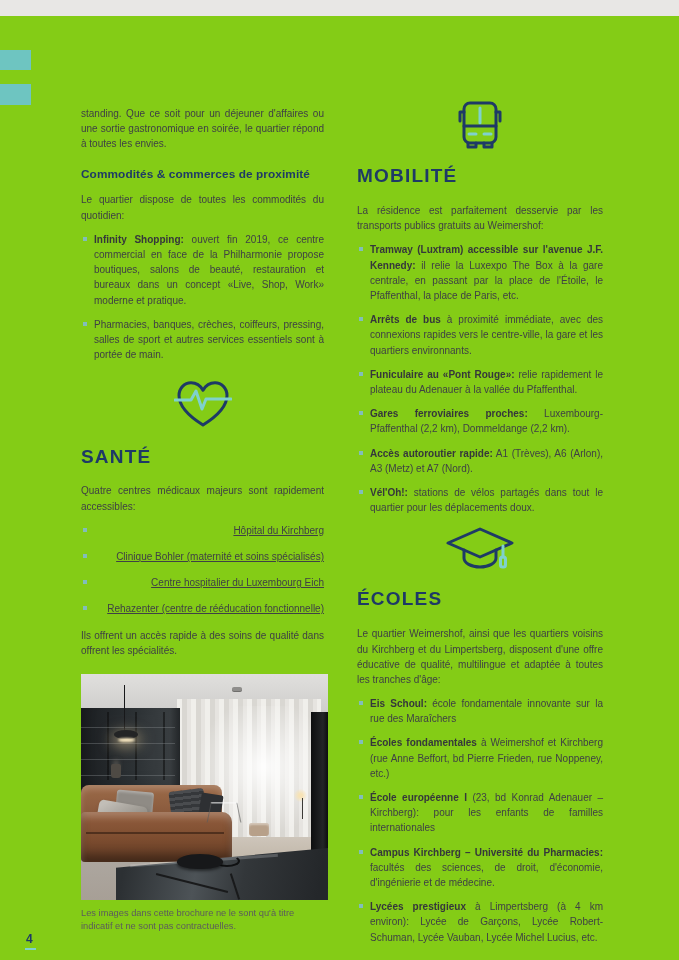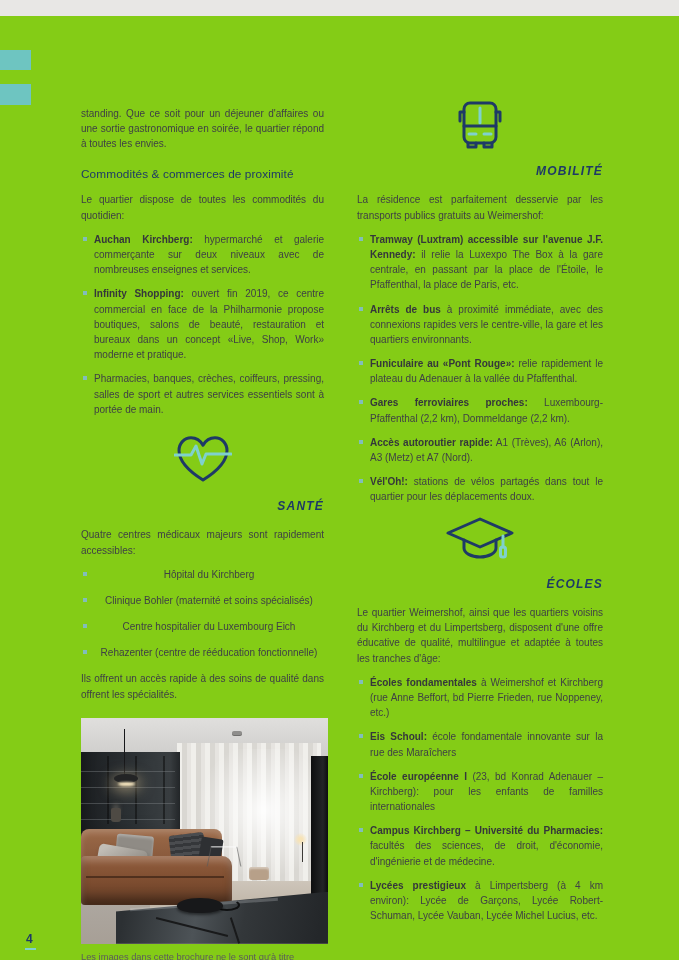--- a/index.html
+++ b/index.html
@@ -12,36 +12,36 @@
   .corner-sq { position:absolute; left:0; width:31px; background:#6ec5c1; }
   .sq1 { top:34px; height:20px; }
   .sq2 { top:68px; height:21px; }
 
   .col { position:absolute; font-size:10px; line-height:1.52; }
   .col-left  { left:81px;  top:90px; width:243px; }
   .col-right { left:357px; top:82px; width:246px; }
 
   p.body { text-align:justify; color:#3f4145; }
   .subhead {
-    color:#1e3a66; font-size:11.8px; font-weight:normal;
+    color:#1e3a66; font-size:11.8px; font-weight:bold;
     margin:14px 0 9px 0; letter-spacing:.1px;
   }
   .sect-head {
-    color:#1e3a66; font-size:12px; font-weight:bold; text-align:right;
-    letter-spacing:1.2px; margin:6px 0 12px 0;font-style:italic;
+    color:#1e3a66; font-size:19px; font-weight:bold; text-align:left;
+    letter-spacing:1.2px; margin:6px 0 12px 0;
   }
   .icon-wrap { text-align:center; margin-top:16px; margin-bottom:4px; }
   ul.blist { list-style:none; margin-top:9px; }
   ul.blist li { display:flex; margin-bottom:9px; }
   ul.blist li .marker {
     flex:0 0 4px; width:4px; height:4px; background:#82bdba; margin:5px 7px 0 2px;
   }
   ul.blist li .txt { flex:1; text-align:justify; }
   ul.blist.single li { margin-bottom:11px; }
-  ul.blist.single li .txt { text-align:center; }
+  ul.blist.single li .txt { text-align:right;text-decoration:underline; }
   .b { font-weight:bold; color:#35373b; }
 
   
   .photo {
     position:relative; width:247px; height:226px; margin-top:16px;
     overflow:hidden; background:linear-gradient(180deg,#d8d7d5 0%,#c6c4c1 30%,#b3afaa 62%,#a79f96 100%);
   }
   .photo div { position:absolute; }
   .ph-ceiling { left:0; top:0; width:100%; height:26%;
     background:linear-gradient(180deg,#e0dfdd,#c9c8c6 85%,#b7b6b4); }
@@ -126,24 +126,20 @@
   <div class="col col-left">
 
     <p class="body">standing. Que ce soit pour un déjeuner d'affaires ou une sortie gastronomique en soirée, le quartier répond à toutes les envies.</p>
 
     <h3 class="subhead">Commodités &amp; commerces de proximité</h3>
     <p class="body">Le quartier dispose de toutes les commodités du quotidien:</p>
 
     <ul class="blist">
       <li>
         <span class="marker"></span>
-        <span class="txt"><span class="b">Auchan Kirchberg:</span><span> hypermarché et galerie commerçante sur deux niveaux avec de nombreuses enseignes et services.</span></span>
-      </li>
-      <li>
-        <span class="marker"></span>
         <span class="txt"><span class="b">Infinity Shopping:</span><span> ouvert fin 2019, ce centre commercial en face de la Philharmonie propose boutiques, salons de beauté, restauration et bureaux dans un concept «Live, Shop, Work» moderne et pratique.</span></span>
       </li>
       <li>
         <span class="marker"></span>
         <span class="txt"><span class="b"></span><span>Pharmacies, banques, crèches, coiffeurs, pressing, salles de sport et autres services essentiels sont à portée de main.</span></span>
       </li>
     </ul>
 
     <div class="icon-wrap">
       <svg width="58" height="54" viewBox="0 0 58 54">
@@ -260,25 +256,25 @@
         <line class="teal" x1="59" y1="21" x2="59" y2="32"></line>
         <rect class="teal" x="56.5" y="32" width="5" height="10" rx="2"></rect>
       </svg>
     </div>
     <h2 class="sect-head">ÉCOLES</h2>
 
     <p class="body">Le quartier Weimershof, ainsi que les quartiers voisins du Kirchberg et du Limpertsberg, disposent d'une offre éducative de qualité, multilingue et adaptée à toutes les tranches d'âge:</p>
     <ul class="blist">
       <li>
         <span class="marker"></span>
+        <span class="txt"><span class="b">Eis Schoul:</span><span> école fondamentale innovante sur la rue des Maraîchers</span></span>
+      </li>
+      <li>
+        <span class="marker"></span>
         <span class="txt"><span class="b">Écoles fondamentales</span><span> à Weimershof et Kirchberg (rue Anne Beffort, bd Pierre Frieden, rue Noppeney, etc.)</span></span>
-      </li>
-      <li>
-        <span class="marker"></span>
-        <span class="txt"><span class="b">Eis Schoul:</span><span> école fondamentale innovante sur la rue des Maraîchers</span></span>
       </li>
       <li>
         <span class="marker"></span>
         <span class="txt"><span class="b">École européenne I</span><span> (23, bd Konrad Adenauer – Kirchberg): pour les enfants de familles internationales</span></span>
       </li>
       <li>
         <span class="marker"></span>
         <span class="txt"><span class="b">Campus Kirchberg – Université du Pharmacies:</span><span> facultés des sciences, de droit, d'économie, d'ingénierie et de médecine.</span></span>
       </li>
       <li>

